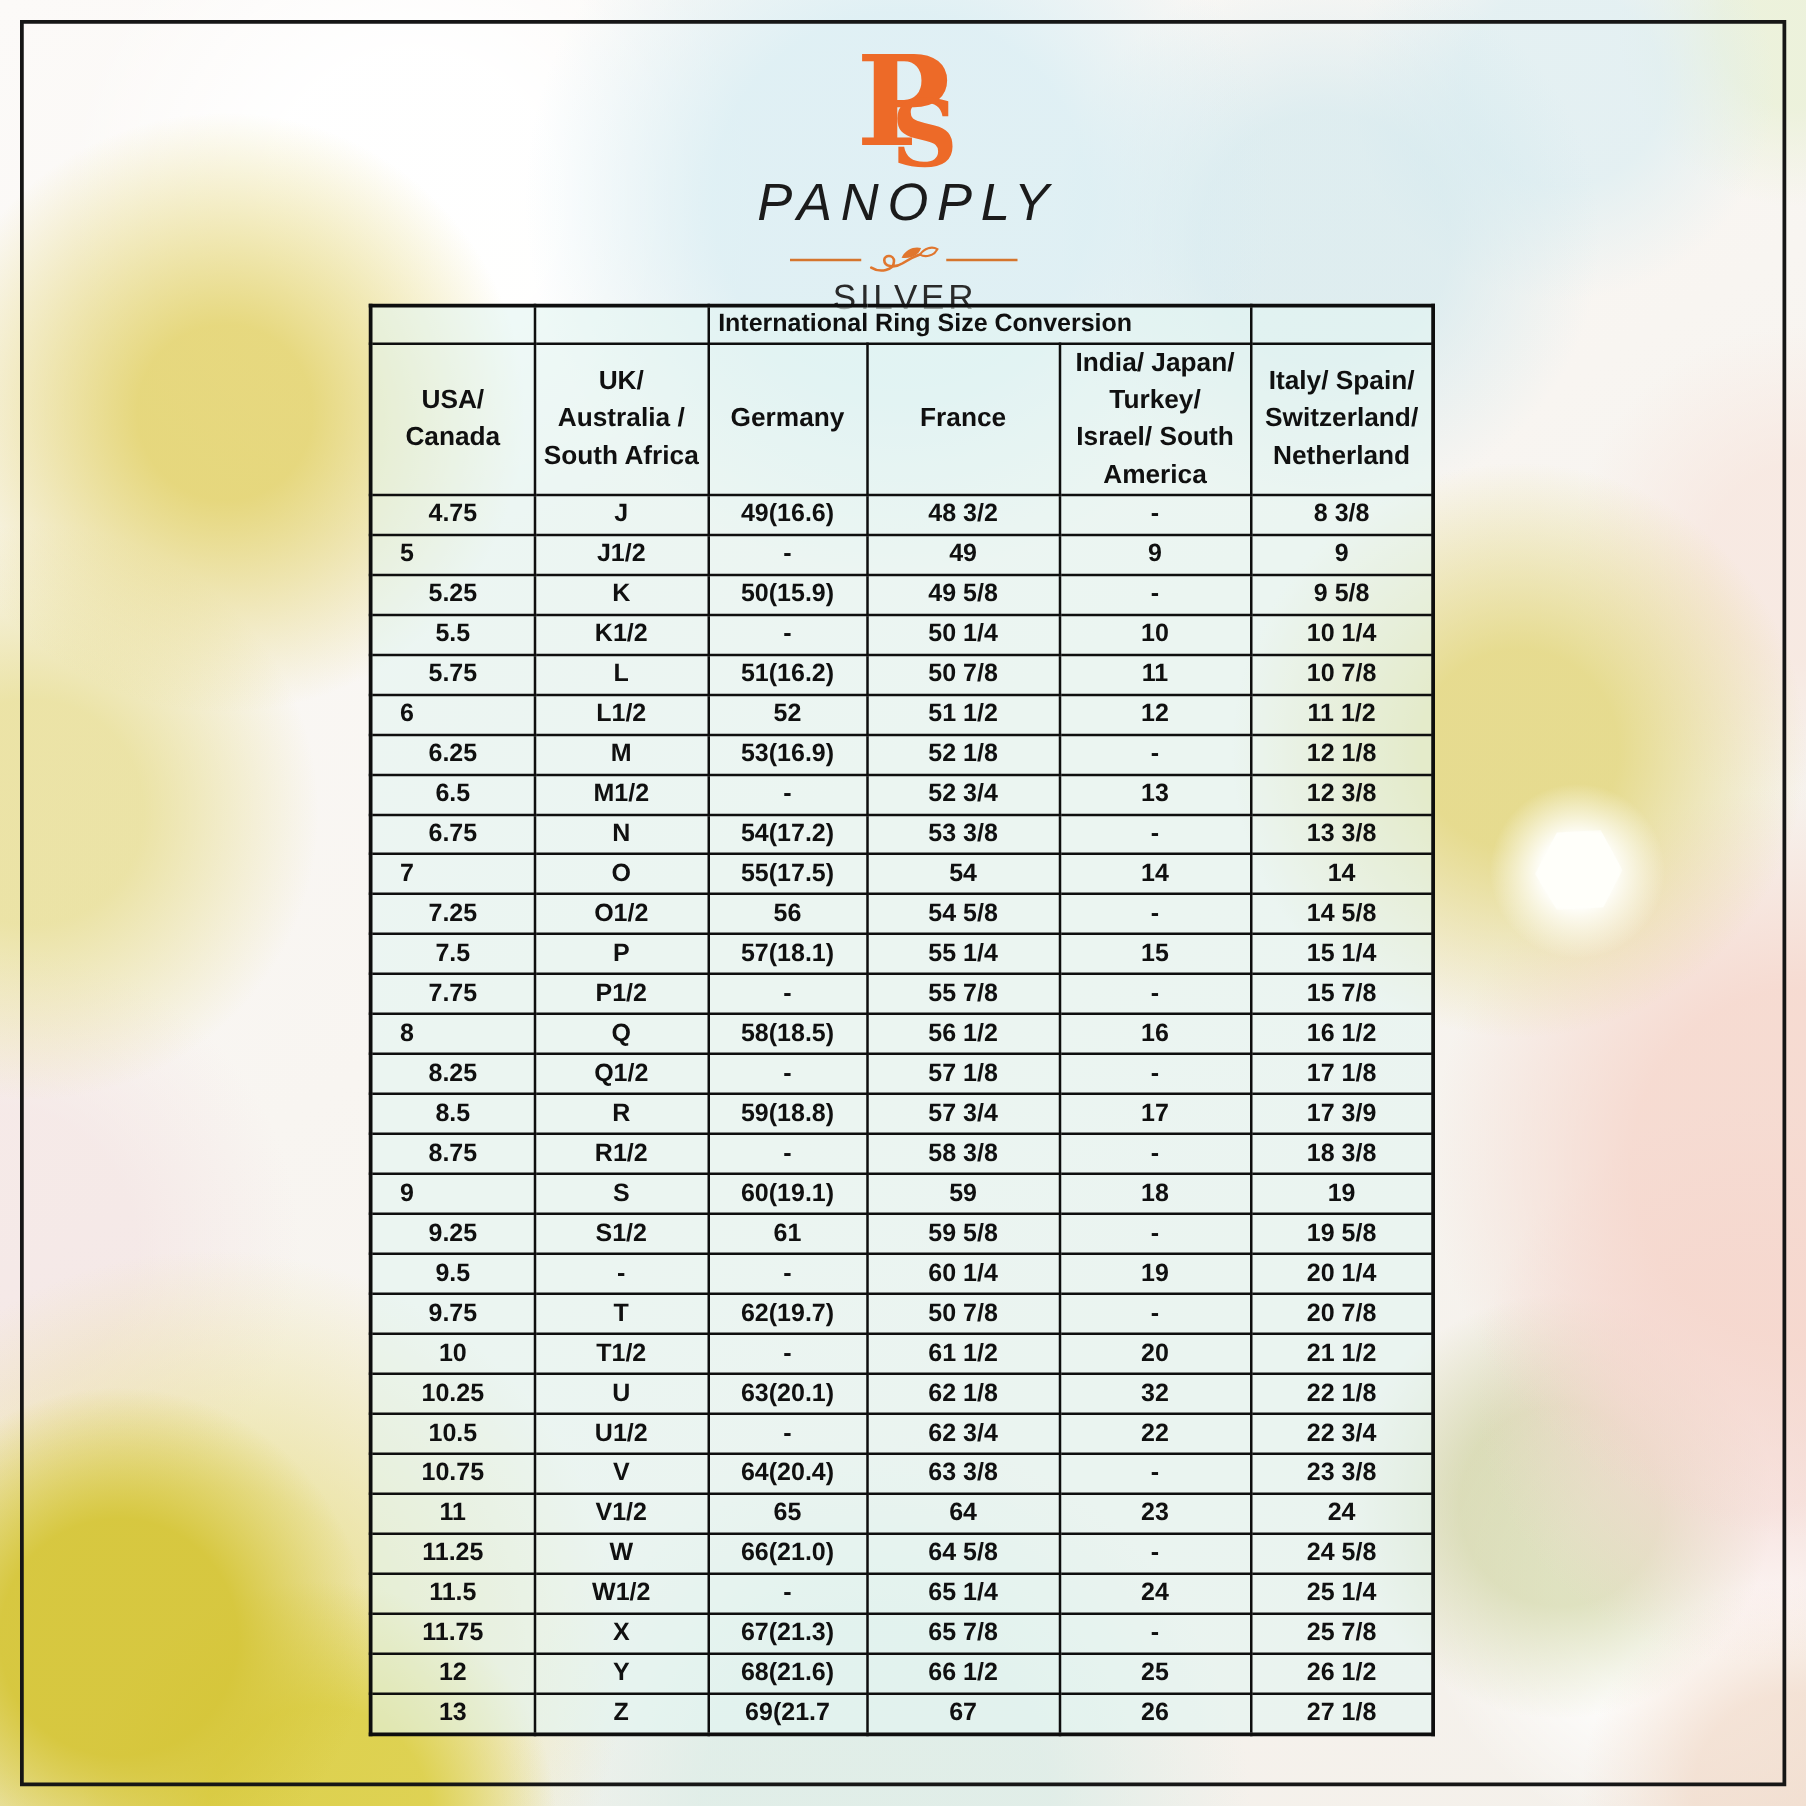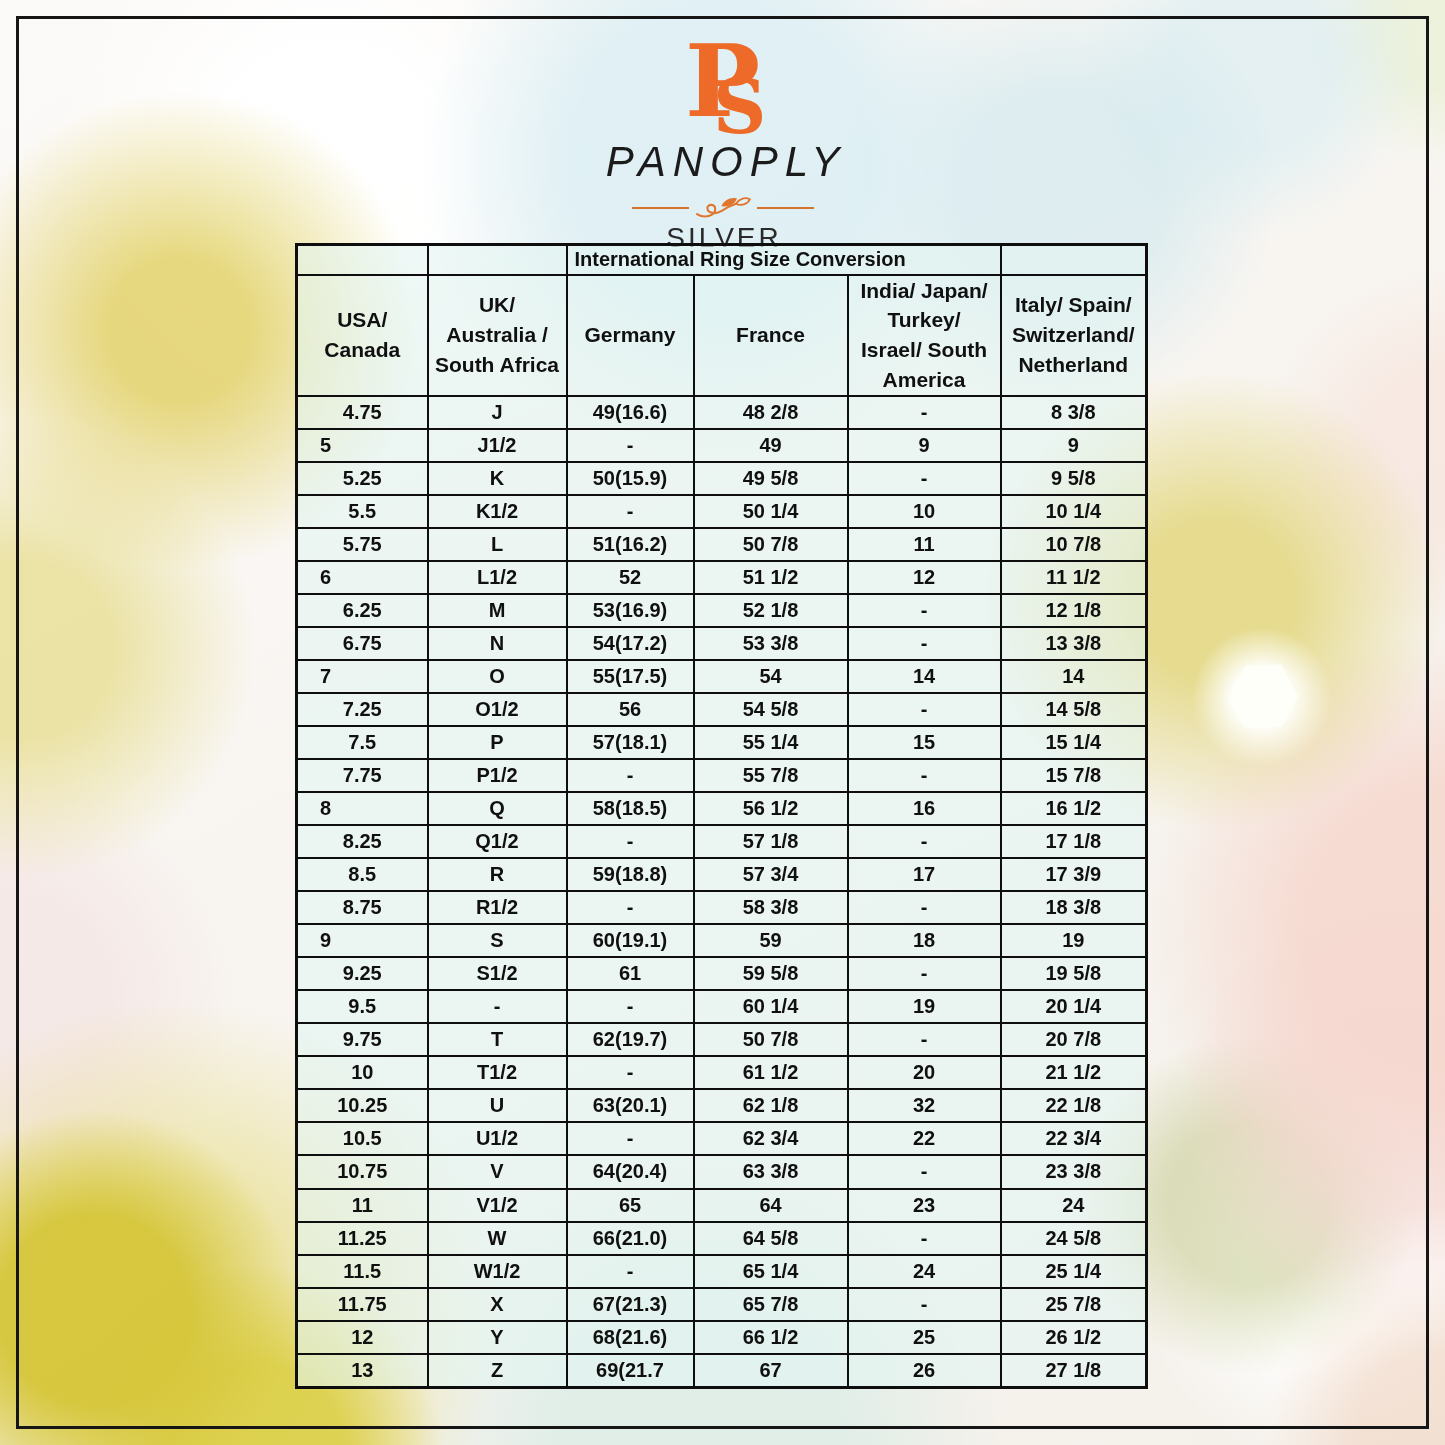--- a/index.html
+++ b/index.html
@@ -127,21 +127,21 @@
           <th>Italy/ Spain/
 Switzerland/
 Netherland</th>
         </tr>
       </thead>
       <tbody>
           <tr>
             <td>4.75</td>
             <td>J</td>
             <td>49(16.6)</td>
-            <td>48 2/8</td>
+            <td>48 3/2</td>
             <td>-</td>
             <td>8 3/8</td>
           </tr>
           <tr>
             <td class="left">5</td>
             <td>J1/2</td>
             <td>-</td>
             <td>49</td>
             <td>9</td>
             <td>9</td>
@@ -180,20 +180,28 @@
           </tr>
           <tr>
             <td>6.25</td>
             <td>M</td>
             <td>53(16.9)</td>
             <td>52 1/8</td>
             <td>-</td>
             <td>12 1/8</td>
           </tr>
           <tr>
+            <td>6.5</td>
+            <td>M1/2</td>
+            <td>-</td>
+            <td>52 3/4</td>
+            <td>13</td>
+            <td>12 3/8</td>
+          </tr>
+          <tr>
             <td>6.75</td>
             <td>N</td>
             <td>54(17.2)</td>
             <td>53 3/8</td>
             <td>-</td>
             <td>13 3/8</td>
           </tr>
           <tr>
             <td class="left">7</td>
             <td>O</td>

